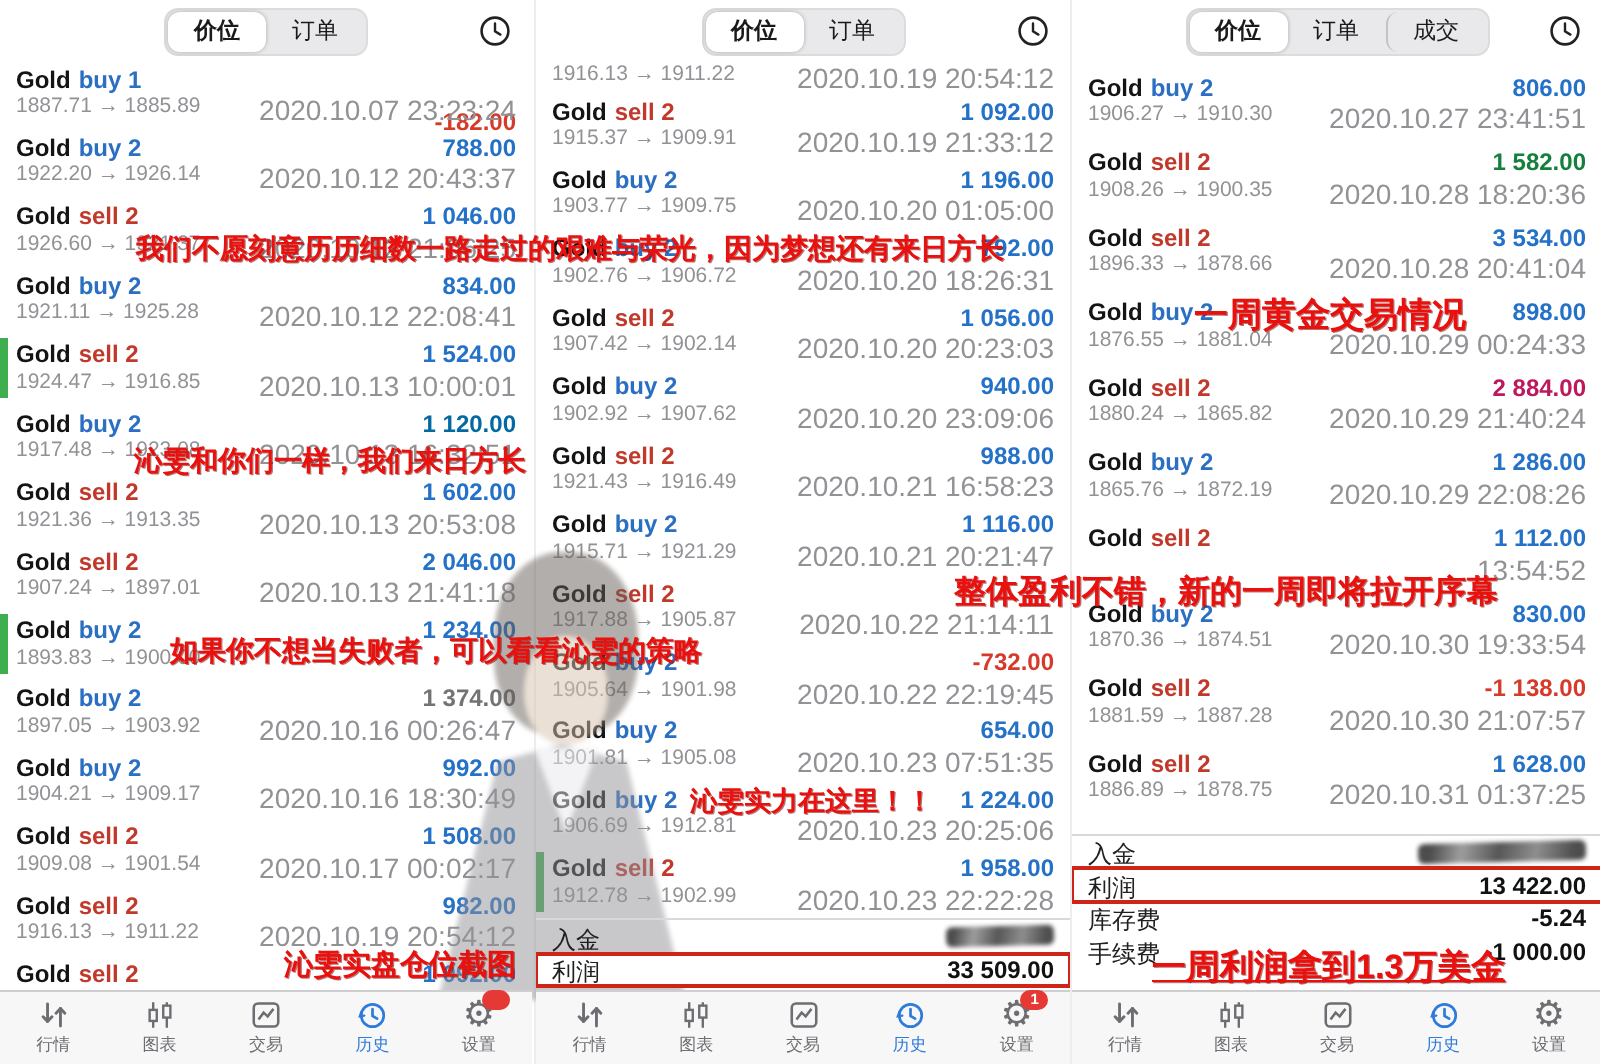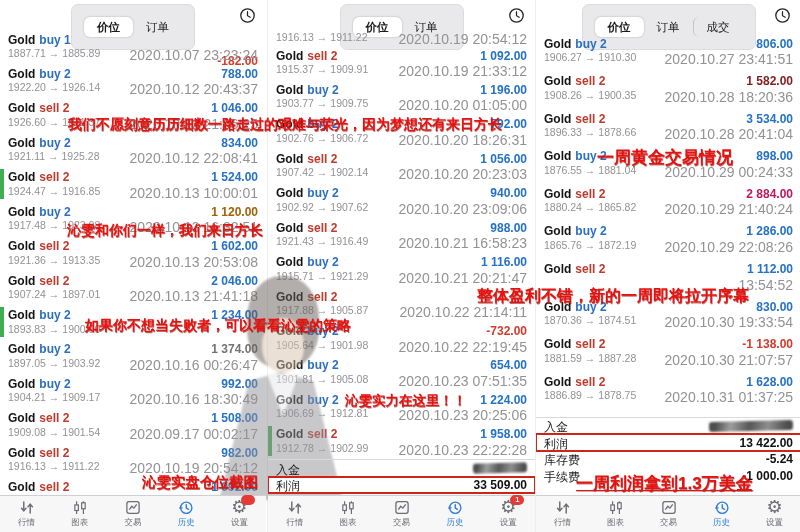--- a/index.html
+++ b/index.html
@@ -3,21 +3,21 @@
 <meta charset="utf-8">
 <style>
   html,body{margin:0;padding:0;background:#fff;}
   .stage{position:relative;width:800px;height:532px;overflow:hidden;background:#fff;
          font-family:"Liberation Sans","DejaVu Sans",sans-serif;-webkit-font-smoothing:antialiased;}
   .panel{position:absolute;top:0;height:532px;background:#fff;overflow:hidden;}
   .panel.mid,.panel.right{border-left:1px solid #ededed;}
   
   .hdr{position:absolute;left:0;right:0;top:0;background:#fff;}
   .seg{position:absolute;left:50%;transform:translateX(-50%);top:4px;display:flex;
-       background:#e9e9eb;border:1px solid #dcdcde;border-radius:7px;padding:12px;}
+       background:#e9e9eb;border:1px solid #dcdcde;border-radius:7px;padding:1px;}
   .seg-item{font-size:11.5px;line-height:18px;padding:1px 13px;color:#1a1a1a;white-space:nowrap;border-radius:6px;}
   .seg-item.sel{background:#fff;box-shadow:0 0 2px rgba(0,0,0,.28);font-weight:bold;}
   .seg-item.sep{border-left:1px solid #c4c4c8;}
   .hdr-clock{position:absolute;right:10px;top:7px;width:17px;height:17px;}
   
   .rows{position:absolute;left:0;right:0;}
   .row{position:relative;height:var(--rh);}
   .l1{position:absolute;top:2.5px;left:8px;font-size:12px;font-weight:bold;color:#141414;white-space:nowrap;}
   .l1 .tp{margin-left:4px;}
   .val{position:absolute;top:2.5px;right:8px;font-size:12px;font-weight:bold;}
@@ -101,21 +101,21 @@
         </div>
         <div class="row">
           <div class="marker"></div>
           <div class="l1"><span class="sym">Gold</span><span class="tp" style="color: rgb(192, 57, 43);">sell 2</span></div>
           <span class="val" style="color: rgb(36, 113, 200);">1 524.00</span>
           <span class="l2">1924.47 → 1916.85</span>
           <span class="dt">2020.10.13 10:00:01</span>
         </div>
         <div class="row">
           <div class="l1"><span class="sym">Gold</span><span class="tp" style="color: rgb(43, 111, 194);">buy 2</span></div>
-          <span class="val" style="color: #a16207;">1 120.00</span>
+          <span class="val" style="color: #0369a1;">1 120.00</span>
           <span class="l2">1917.48 → 1923.08</span>
           <span class="dt">2020.10.13 16:32:51</span>
         </div>
         <div class="row">
           <div class="l1"><span class="sym">Gold</span><span class="tp" style="color: rgb(192, 57, 43);">sell 2</span></div>
           <span class="val" style="color: rgb(36, 113, 200);">1 602.00</span>
           <span class="l2">1921.36 → 1913.35</span>
           <span class="dt">2020.10.13 20:53:08</span>
         </div>
         <div class="row">
@@ -139,21 +139,21 @@
         <div class="row">
           <div class="l1"><span class="sym">Gold</span><span class="tp" style="color: rgb(43, 111, 194);">buy 2</span></div>
           <span class="val" style="color: rgb(36, 113, 200);">992.00</span>
           <span class="l2">1904.21 → 1909.17</span>
           <span class="dt">2020.10.16 18:30:49</span>
         </div>
         <div class="row">
           <div class="l1"><span class="sym">Gold</span><span class="tp" style="color: rgb(192, 57, 43);">sell 2</span></div>
           <span class="val" style="color: rgb(36, 113, 200);">1 508.00</span>
           <span class="l2">1909.08 → 1901.54</span>
-          <span class="dt">2020.09.17 00:02:17</span>
+          <span class="dt">2020.10.17 00:02:17</span>
         </div>
         <div class="row">
           <div class="l1"><span class="sym">Gold</span><span class="tp" style="color: rgb(192, 57, 43);">sell 2</span></div>
           <span class="val" style="color: rgb(36, 113, 200); margin-left: 40px;">982.00</span>
           <span class="l2">1916.13 → 1911.22</span>
           <span class="dt">2020.10.19 20:54:12</span>
         </div>
         <div class="row">
           <div class="l1"><span class="sym">Gold</span><span class="tp" style="color: rgb(192, 57, 43);">sell 2</span></div>
           <span class="val" style="color: rgb(36, 113, 200);">1 092.00</span>
@@ -376,21 +376,21 @@
       </div>
       <div class="rows" style="top: 34px;">
         <div class="row">
           <div class="l1"><span class="sym">Gold</span><span class="tp" style="color: rgb(43, 111, 194);">buy 2</span></div>
           <span class="val" style="color: rgb(36, 113, 200);">806.00</span>
           <span class="l2">1906.27 → 1910.30</span>
           <span class="dt">2020.10.27 23:41:51</span>
         </div>
         <div class="row">
           <div class="l1"><span class="sym">Gold</span><span class="tp" style="color: rgb(192, 57, 43);">sell 2</span></div>
-          <span class="val" style="color: #7f1d1d;">1 582.00</span>
+          <span class="val" style="color: #15803d;">1 582.00</span>
           <span class="l2">1908.26 → 1900.35</span>
           <span class="dt">2020.10.28 18:20:36</span>
         </div>
         <div class="row">
           <div class="l1"><span class="sym">Gold</span><span class="tp" style="color: rgb(192, 57, 43);">sell 2</span></div>
           <span class="val" style="color: rgb(36, 113, 200);">3 534.00</span>
           <span class="l2">1896.33 → 1878.66</span>
           <span class="dt">2020.10.28 20:41:04</span>
         </div>
         <div class="row">

